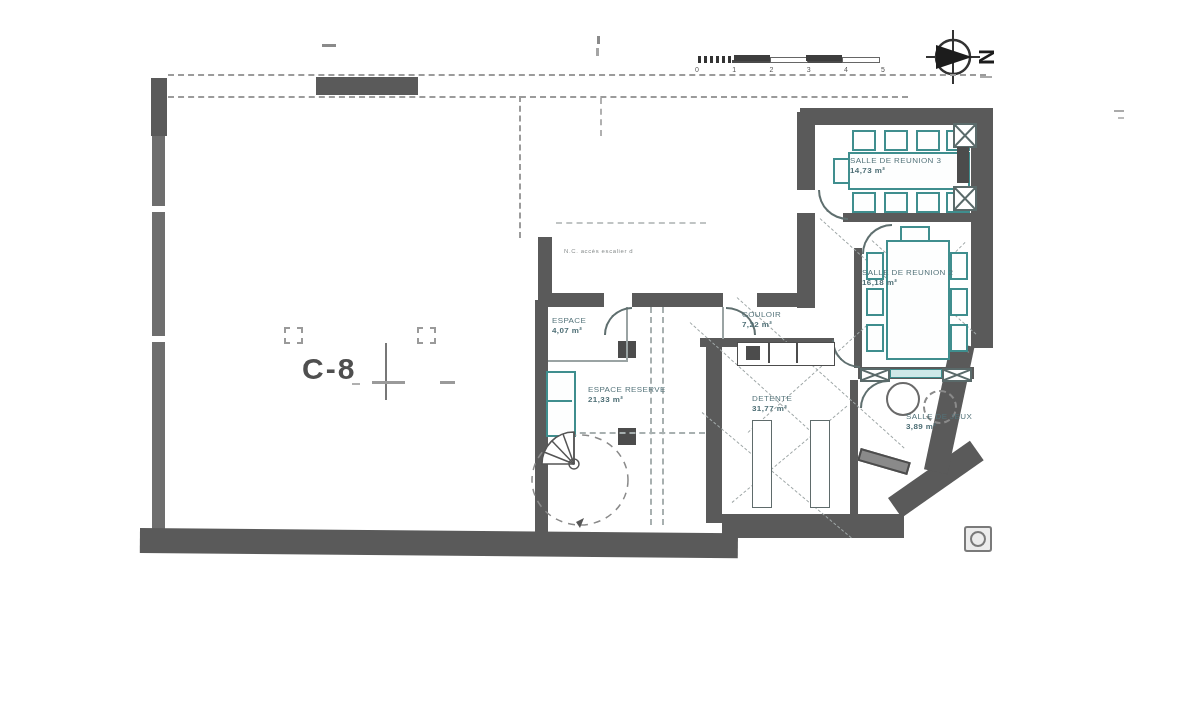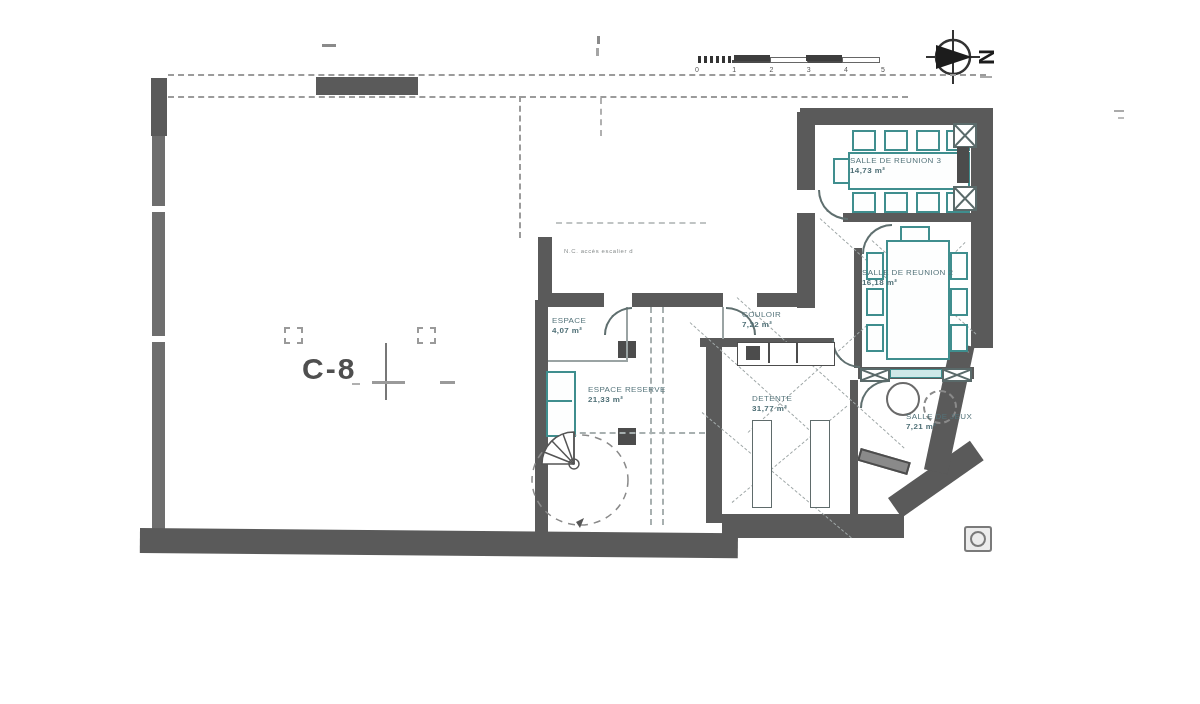--- a/index.html
+++ b/index.html
@@ -233,20 +233,20 @@
   <div class="lbl" style="left:588px;top:385px;width:104px;">
     <div class="nm">ESPACE RESERVE</div>
     <div class="ar">21,33 m²</div>
   </div>
   <div class="lbl" style="left:752px;top:394px;width:84px;">
     <div class="nm">DETENTE</div>
     <div class="ar">31,77 m²</div>
   </div>
   <div class="lbl" style="left:868px;top:412px;width:76px;margin-left:38px;">
     <div class="nm">SALLE DE JEUX</div>
-    <div class="ar">7,21 m²</div>
+    <div class="ar">3,89 m²</div>
   </div>
 
   <div class="abs" style="left:964px;top:526px;width:24px;height:22px;border:2px solid #7a7a7a;border-radius:3px;background:#ececec;">
     <div class="abs" style="left:4px;top:3px;width:12px;height:12px;border:2px solid #7a7a7a;border-radius:50%;"></div>
   </div>
 
 </div>
 
 </body></html>

